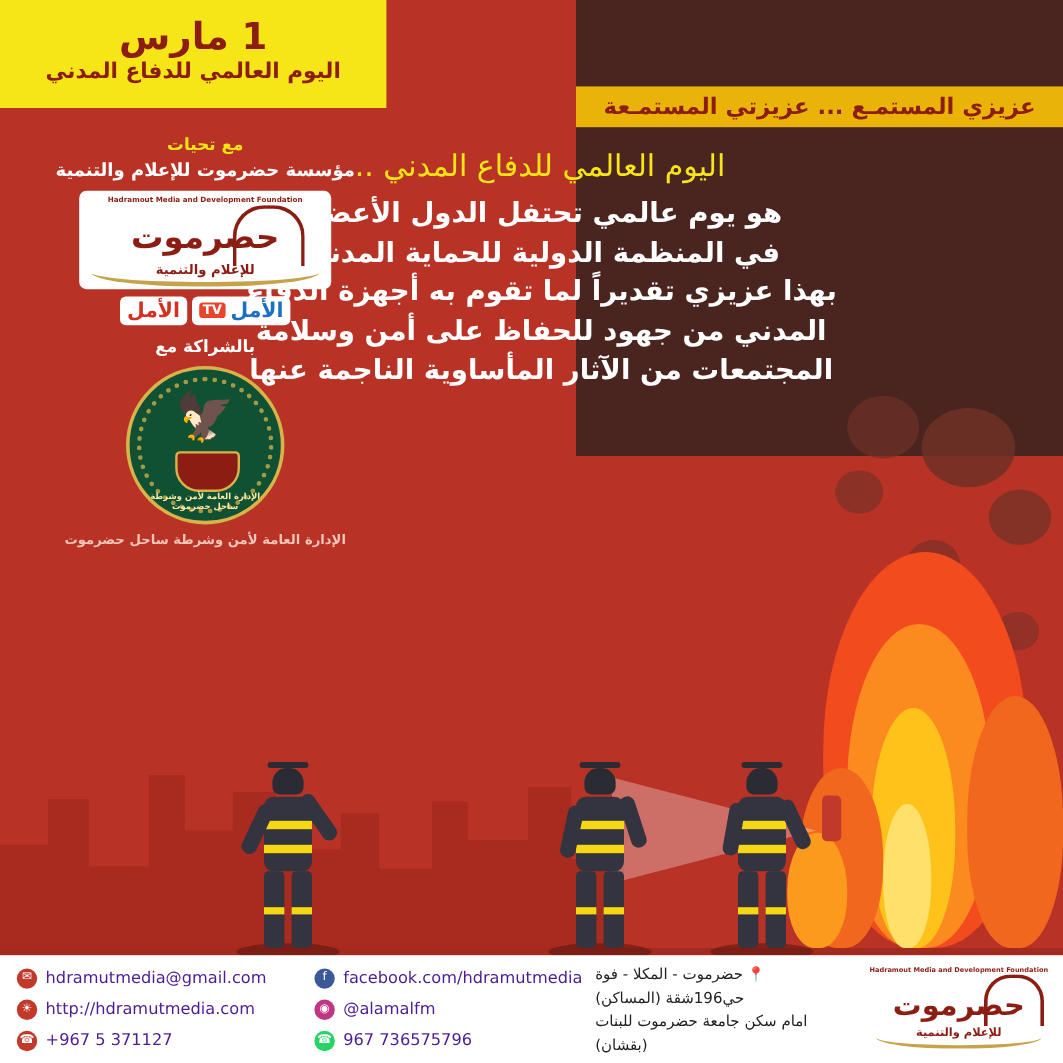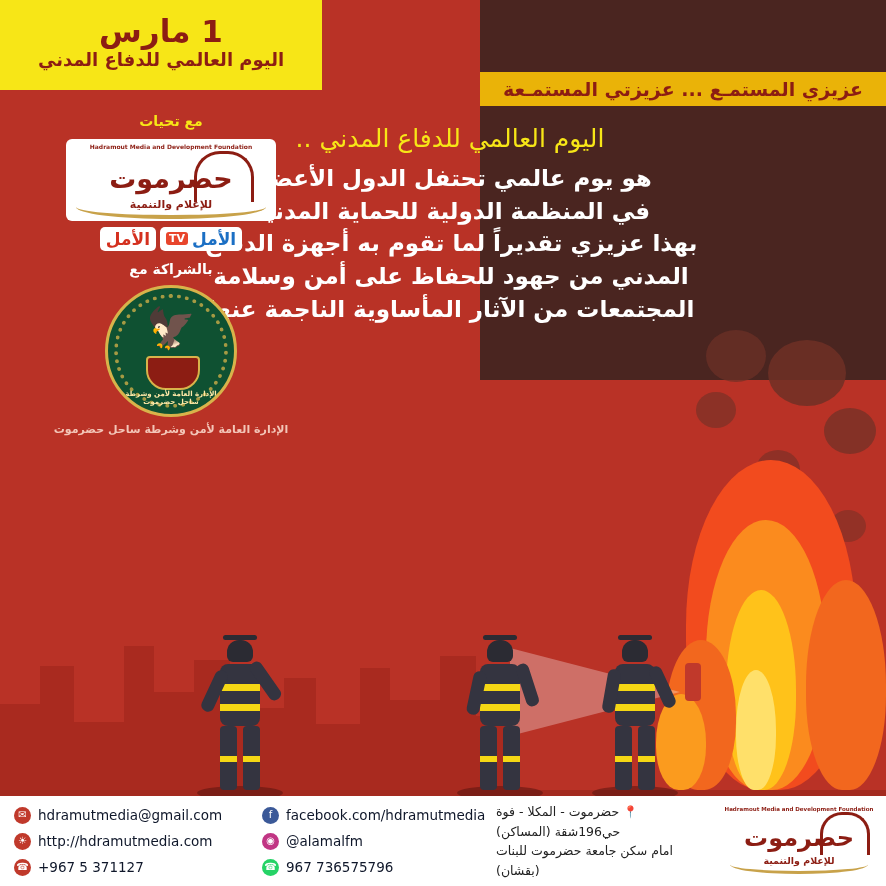--- a/index.html
+++ b/index.html
@@ -245,21 +245,21 @@
     background:rgba(90,20,14,.55);
   }
   
   .footer{
     position:absolute;bottom:0;left:0;
     width:886px;height:90px;
     background:#ffffff;
   }
   .footer .col{position:absolute;direction:ltr;}
   .f-row{display:flex;align-items:center;gap:7px;height:26px;}
-  .f-row .txt{font-size:13.5px;color:#0f172a;}
+  .f-row .txt{font-size:13.5px;color:#4c1d95;}
   .f-icon{
     width:17px;height:17px;border-radius:50%;
     display:flex;align-items:center;justify-content:center;
     color:#fff;font-size:10px;line-height:1;flex:0 0 auto;
   }
   .ic-mail{background:#c0392b;}
   .ic-globe{background:#c0392b;}
   .ic-phone{background:#c0392b;}
   .ic-fb{background:#3b5998;}
   .ic-ig{background:#c13584;}
@@ -416,20 +416,21 @@
         </div>
         <div class="leg r">
           <div class="kneestripe"></div>
         </div>
       </div>
     <div style="position:absolute;right:-46px;top:26px;width:16px;height:38px;background:#c0392b;border-radius:4px;"></div>
   </div>
 
   <div class="credits">
     <div class="greet">مع تحيات</div>
+    <div class="org">مؤسسة حضرموت للإعلام والتنمية</div>
 
     <div class="hd-logo">
       <div class="hd-en">Hadramout Media and
 Development Foundation</div>
       <div class="arch"></div>
       <div class="hd-ar">حضرموت</div>
       <div class="hd-ar2">للإعلام والتنمية</div>
       <div class="swoosh"></div>
     </div>
 

